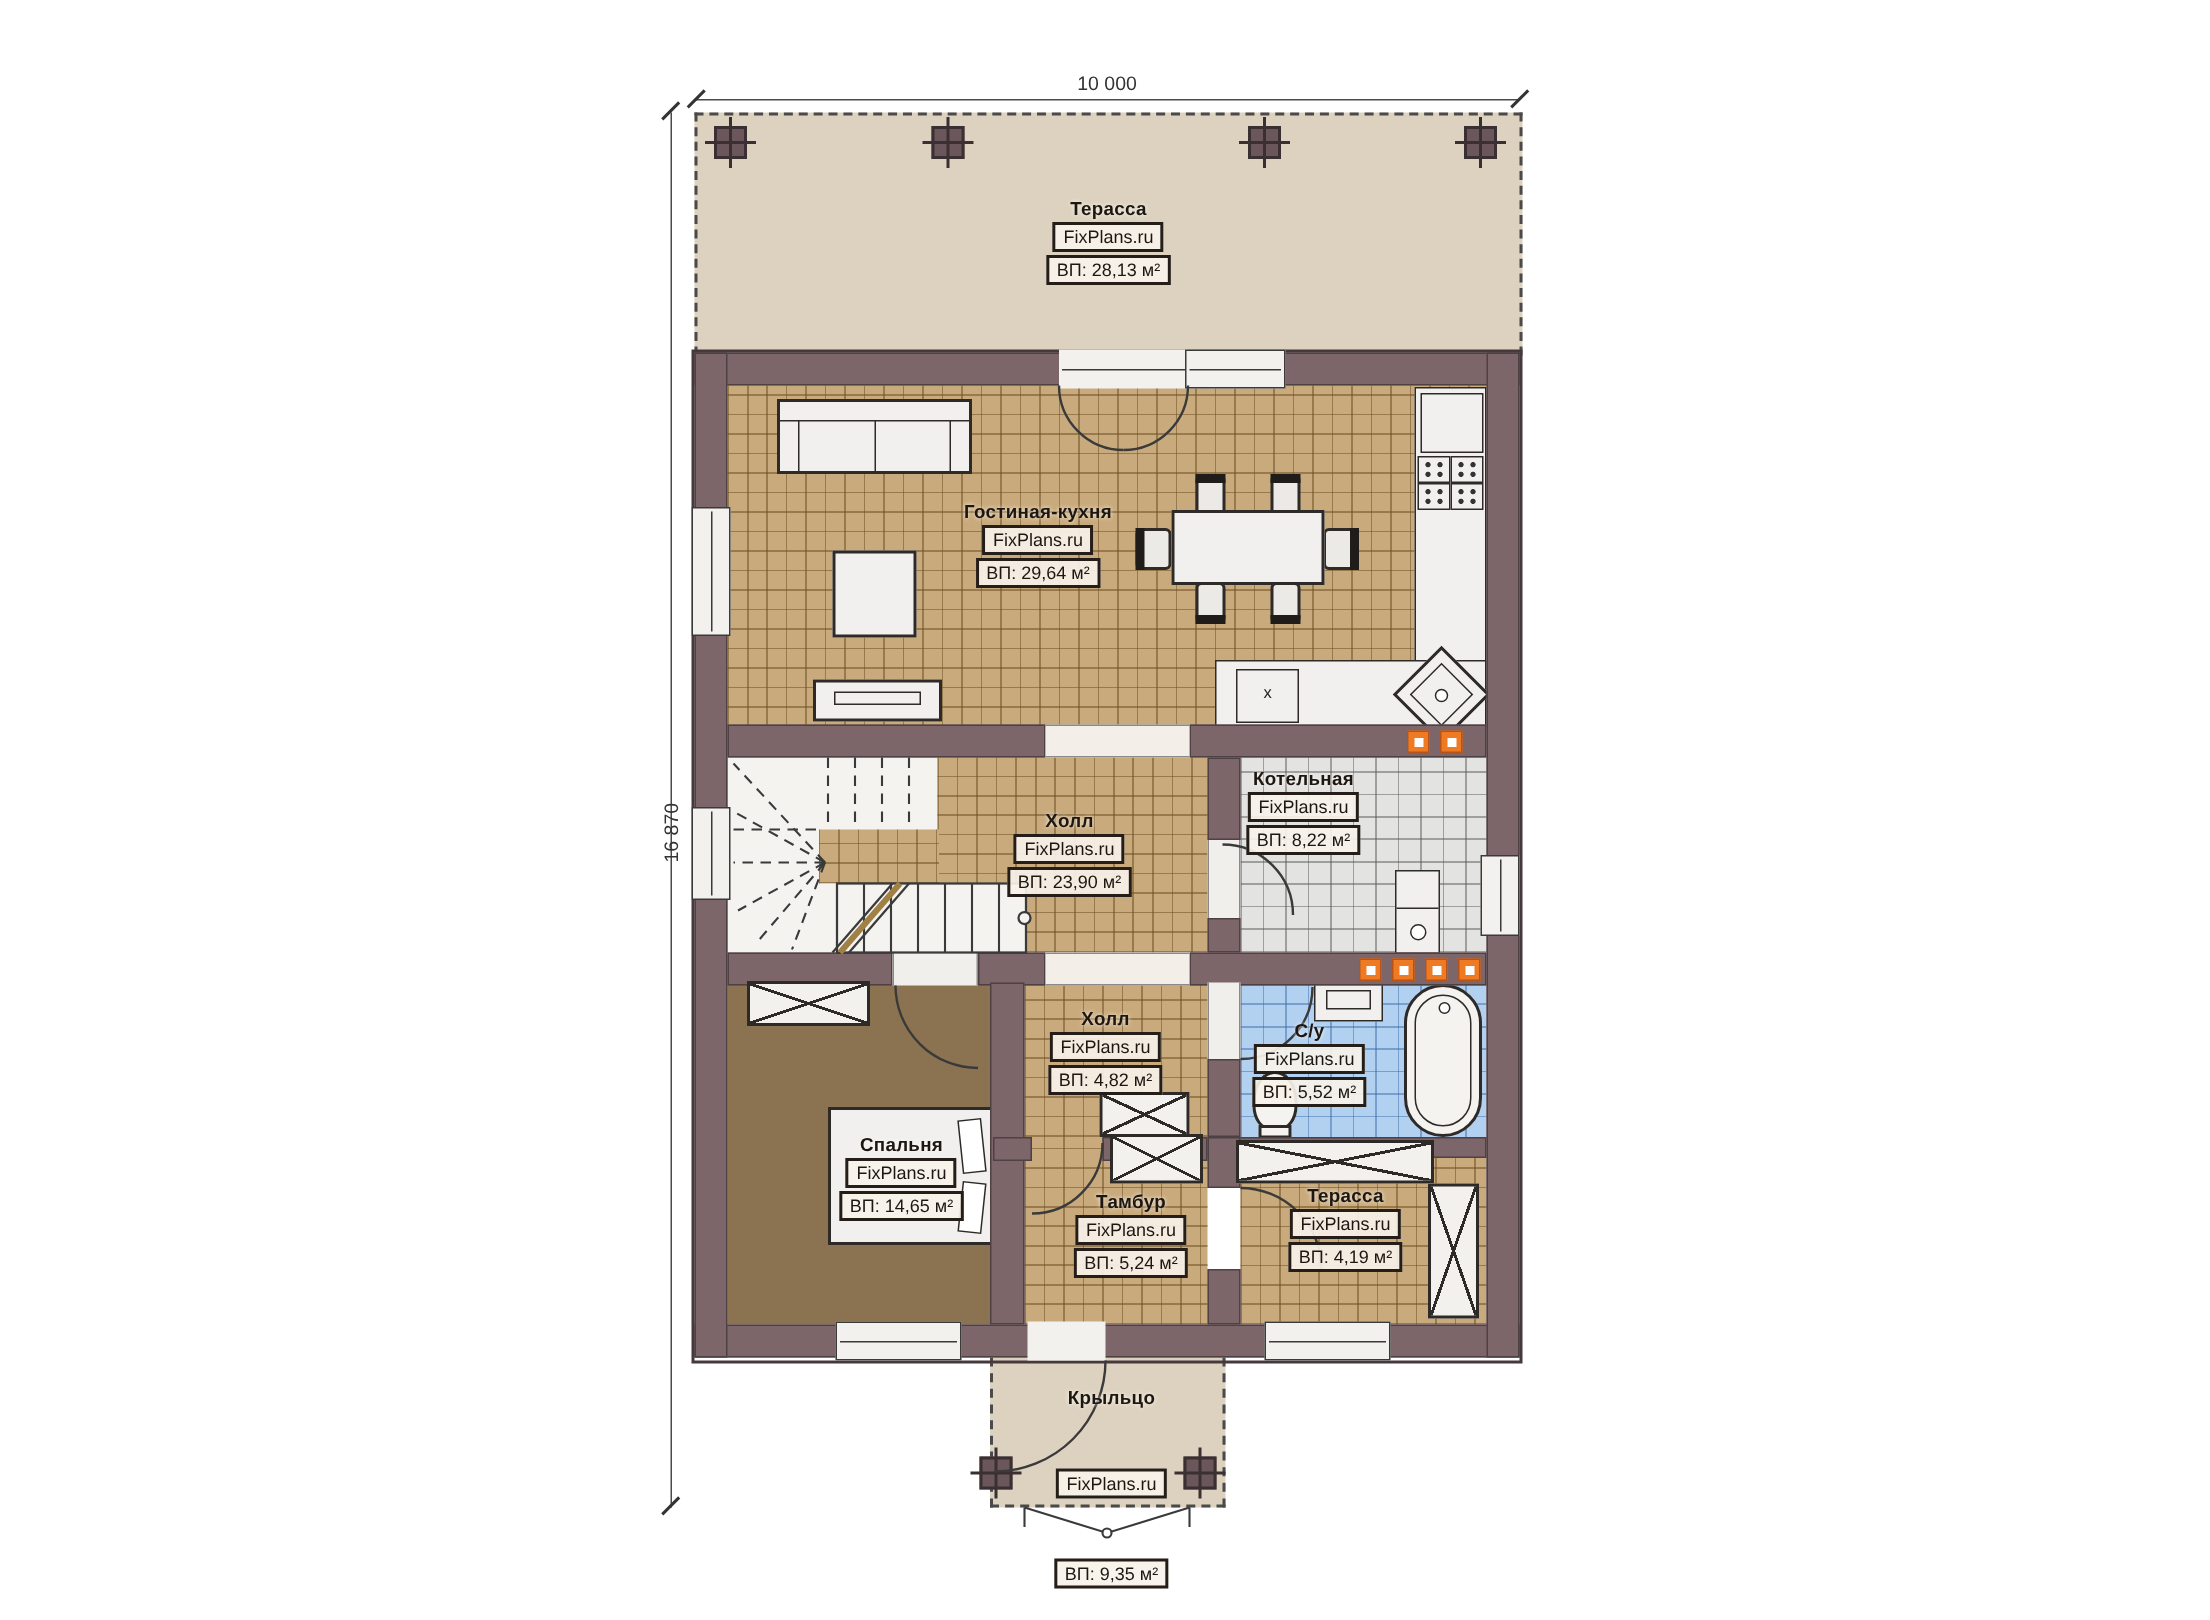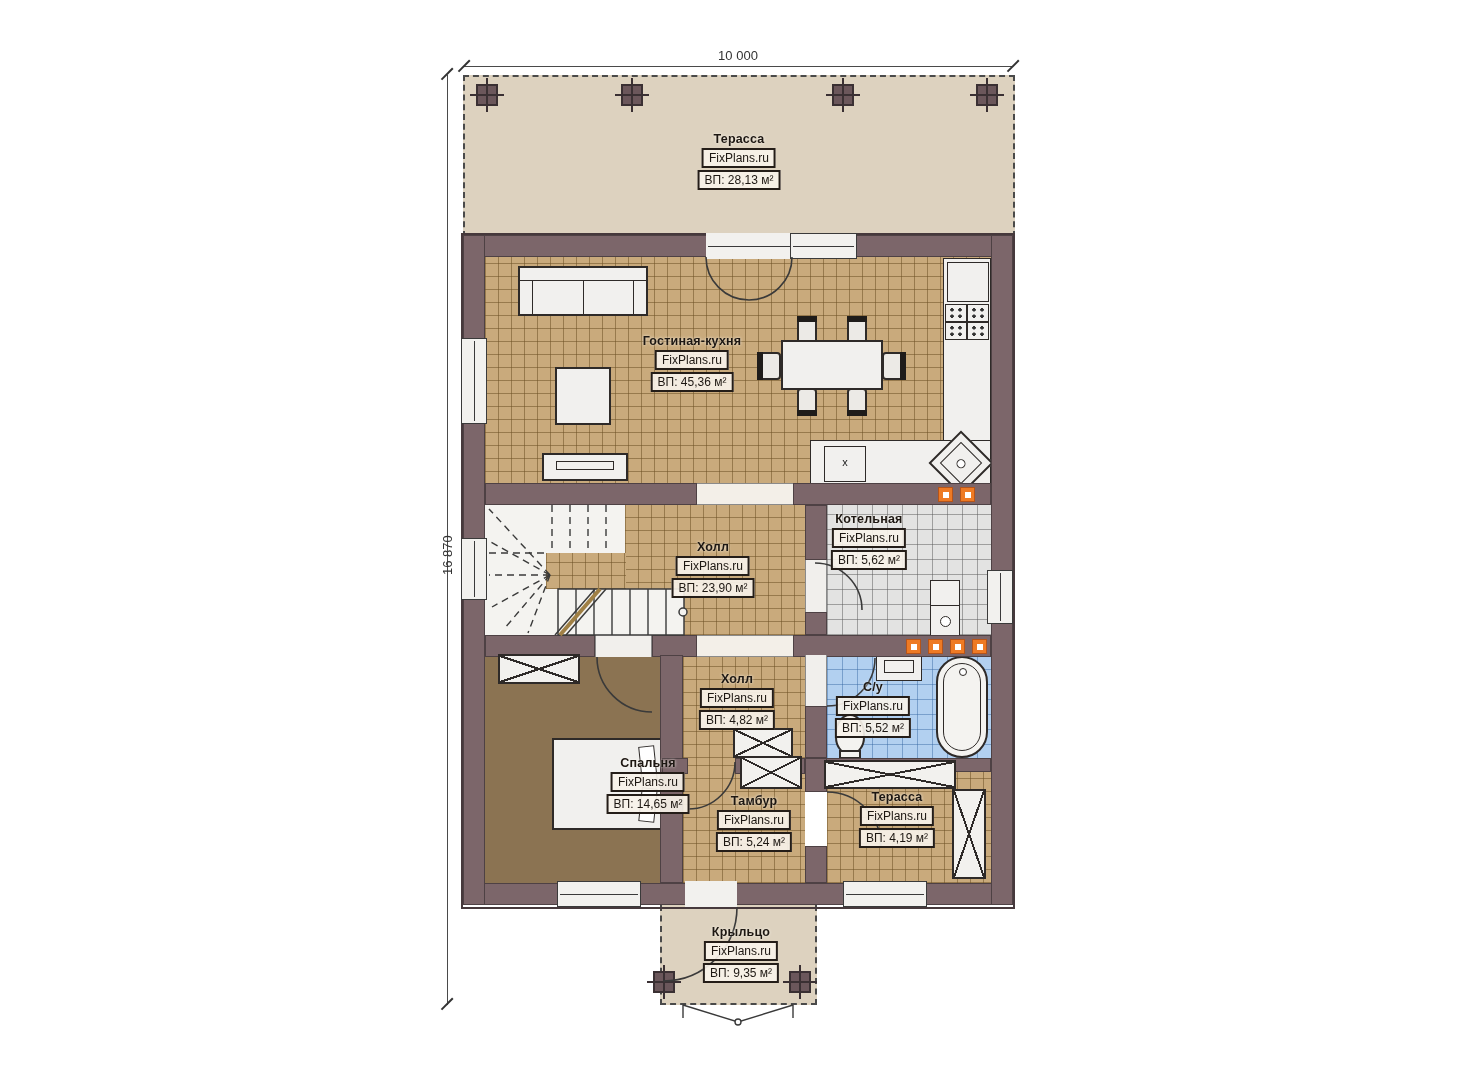--- a/index.html
+++ b/index.html
@@ -274,56 +274,56 @@
   </svg>
 
   <div class="room-label" style="left:739px;top:132px;">
     <div class="room-name">Терасса</div>
     <div class="label-box">FixPlans.ru</div>
     <div class="label-box">ВП: 28,13 м²</div>
   </div>
   <div class="room-label" style="left:692px;top:334px;">
     <div class="room-name">Гостиная-кухня</div>
     <div class="label-box">FixPlans.ru</div>
-    <div class="label-box">ВП: 45,36 м²</div>
+    <div class="label-box">ВП: 29,64 м²</div>
   </div>
   <div class="room-label" style="left:713px;top:540px;">
     <div class="room-name">Холл</div>
     <div class="label-box">FixPlans.ru</div>
     <div class="label-box">ВП: 23,90 м²</div>
   </div>
   <div class="room-label" style="left:869px;top:512px;text-align:center;">
     <div class="room-name">Котельная</div>
     <div class="label-box">FixPlans.ru</div>
-    <div class="label-box">ВП: 5,62 м²</div>
+    <div class="label-box">ВП: 8,22 м²</div>
   </div>
   <div class="room-label" style="left:737px;top:672px;">
     <div class="room-name">Холл</div>
     <div class="label-box">FixPlans.ru</div>
     <div class="label-box">ВП: 4,82 м²</div>
   </div>
   <div class="room-label" style="left:873px;top:680px;">
     <div class="room-name">С/у</div>
     <div class="label-box">FixPlans.ru</div>
     <div class="label-box">ВП: 5,52 м²</div>
   </div>
-  <div class="room-label" style="left:601px;top:756px;margin-left:47px;">
+  <div class="room-label" style="left:601px;top:756px;">
     <div class="room-name">Спальня</div>
     <div class="label-box">FixPlans.ru</div>
     <div class="label-box">ВП: 14,65 м²</div>
   </div>
   <div class="room-label" style="left:754px;top:794px;">
     <div class="room-name">Тамбур</div>
     <div class="label-box">FixPlans.ru</div>
     <div class="label-box">ВП: 5,24 м²</div>
   </div>
   <div class="room-label" style="left:897px;top:790px;">
     <div class="room-name">Терасса</div>
     <div class="label-box">FixPlans.ru</div>
     <div class="label-box">ВП: 4,19 м²</div>
   </div>
-  <div class="room-label" style="left:741px;top:925px;">
+  <div class="room-label" style="left:741px;top:925px;gap:38px;">
     <div class="room-name">Крыльцо</div>
     <div class="label-box">FixPlans.ru</div>
     <div class="label-box">ВП: 9,35 м²</div>
   </div>
 
 </div>
 
 </body></html>

